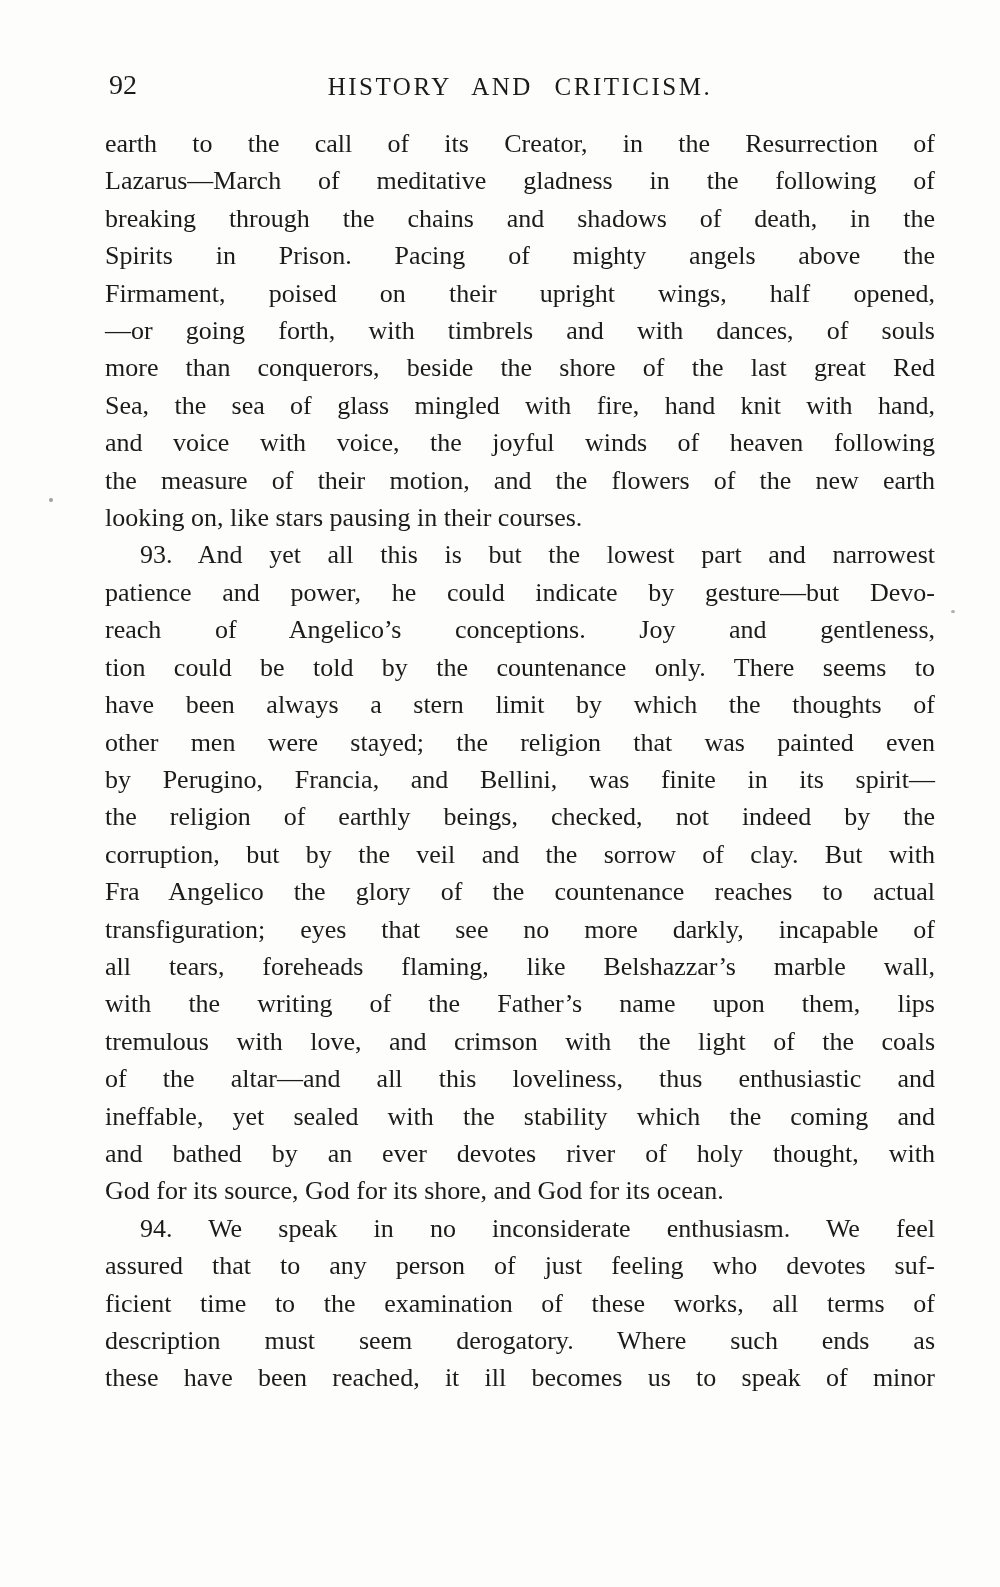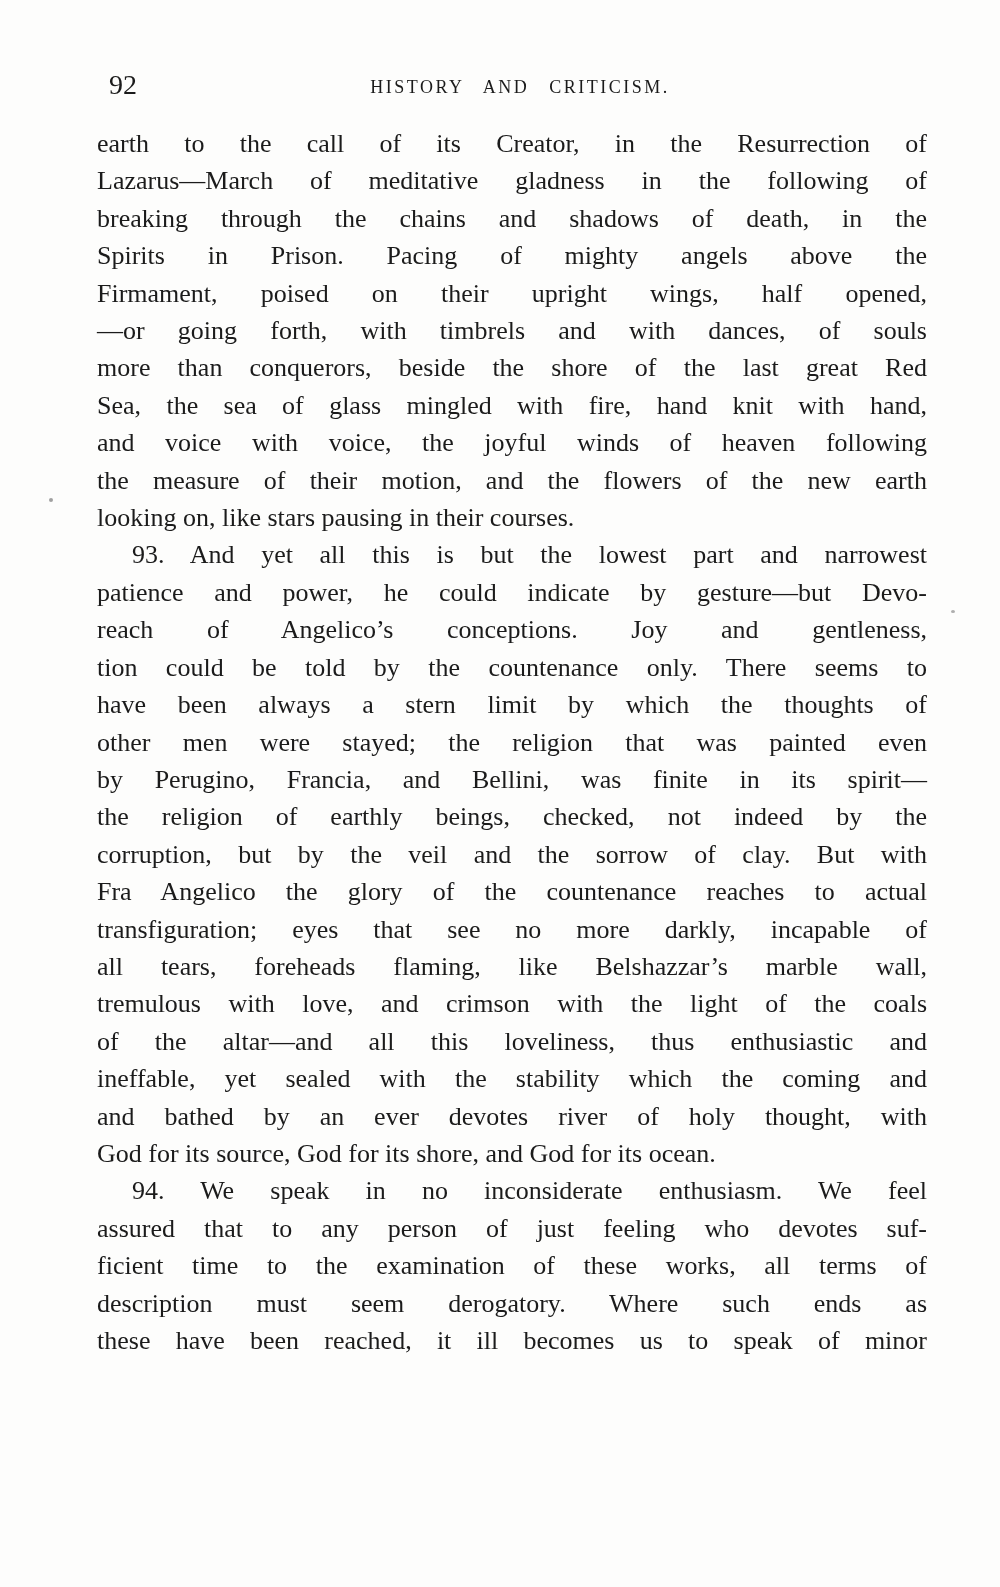--- a/index.html
+++ b/index.html
@@ -26,30 +26,30 @@
   }
   .page-number {
     position: absolute;
     left: 4px;
     top: 0;
     font-size: 28px;
     line-height: 30px;
   }
   .running-title {
     text-align: center;
-    font-size: 18px;
+    font-size: 25px;
     line-height: 30px;
     letter-spacing: 2.5px;
     word-spacing: 13px;
     padding-top: 2px;
   }
   .text-block {
     position: absolute;
     top: 125px;
-    left: 97px;
+    left: 105px;
     width: 830px;
     font-size: 26px;
     line-height: 37.4px;
   }
   .paragraph { margin: 0; }
   .line {
     text-align: justify;
     text-align-last: justify;
     white-space: normal;
   }
@@ -92,20 +92,21 @@
         <div class="line">reach of Angelico’s conceptions. Joy and gentleness,</div>
         <div class="line">tion could be told by the countenance only. There seems to</div>
         <div class="line">have been always a stern limit by which the thoughts of</div>
         <div class="line">other men were stayed; the religion that was painted even</div>
         <div class="line">by Perugino, Francia, and Bellini, was finite in its spirit—</div>
         <div class="line">the religion of earthly beings, checked, not indeed by the</div>
         <div class="line">corruption, but by the veil and the sorrow of clay. But with</div>
         <div class="line">Fra Angelico the glory of the countenance reaches to actual</div>
         <div class="line">transfiguration; eyes that see no more darkly, incapable of</div>
         <div class="line">all tears, foreheads flaming, like Belshazzar’s marble wall,</div>
+        <div class="line">with the writing of the Father’s name upon them, lips</div>
         <div class="line">tremulous with love, and crimson with the light of the coals</div>
         <div class="line">of the altar—and all this loveliness, thus enthusiastic and</div>
         <div class="line">ineffable, yet sealed with the stability which the coming and</div>
         <div class="line">and bathed by an ever devotes river of holy thought, with</div>
         <div class="line para-end">God for its source, God for its shore, and God for its ocean.</div>
       </div>
       <div class="paragraph">
         <div class="line indent-first">94. We speak in no inconsiderate enthusiasm. We feel</div>
         <div class="line">assured that to any person of just feeling who devotes suf-</div>
         <div class="line">ficient time to the examination of these works, all terms of</div>

